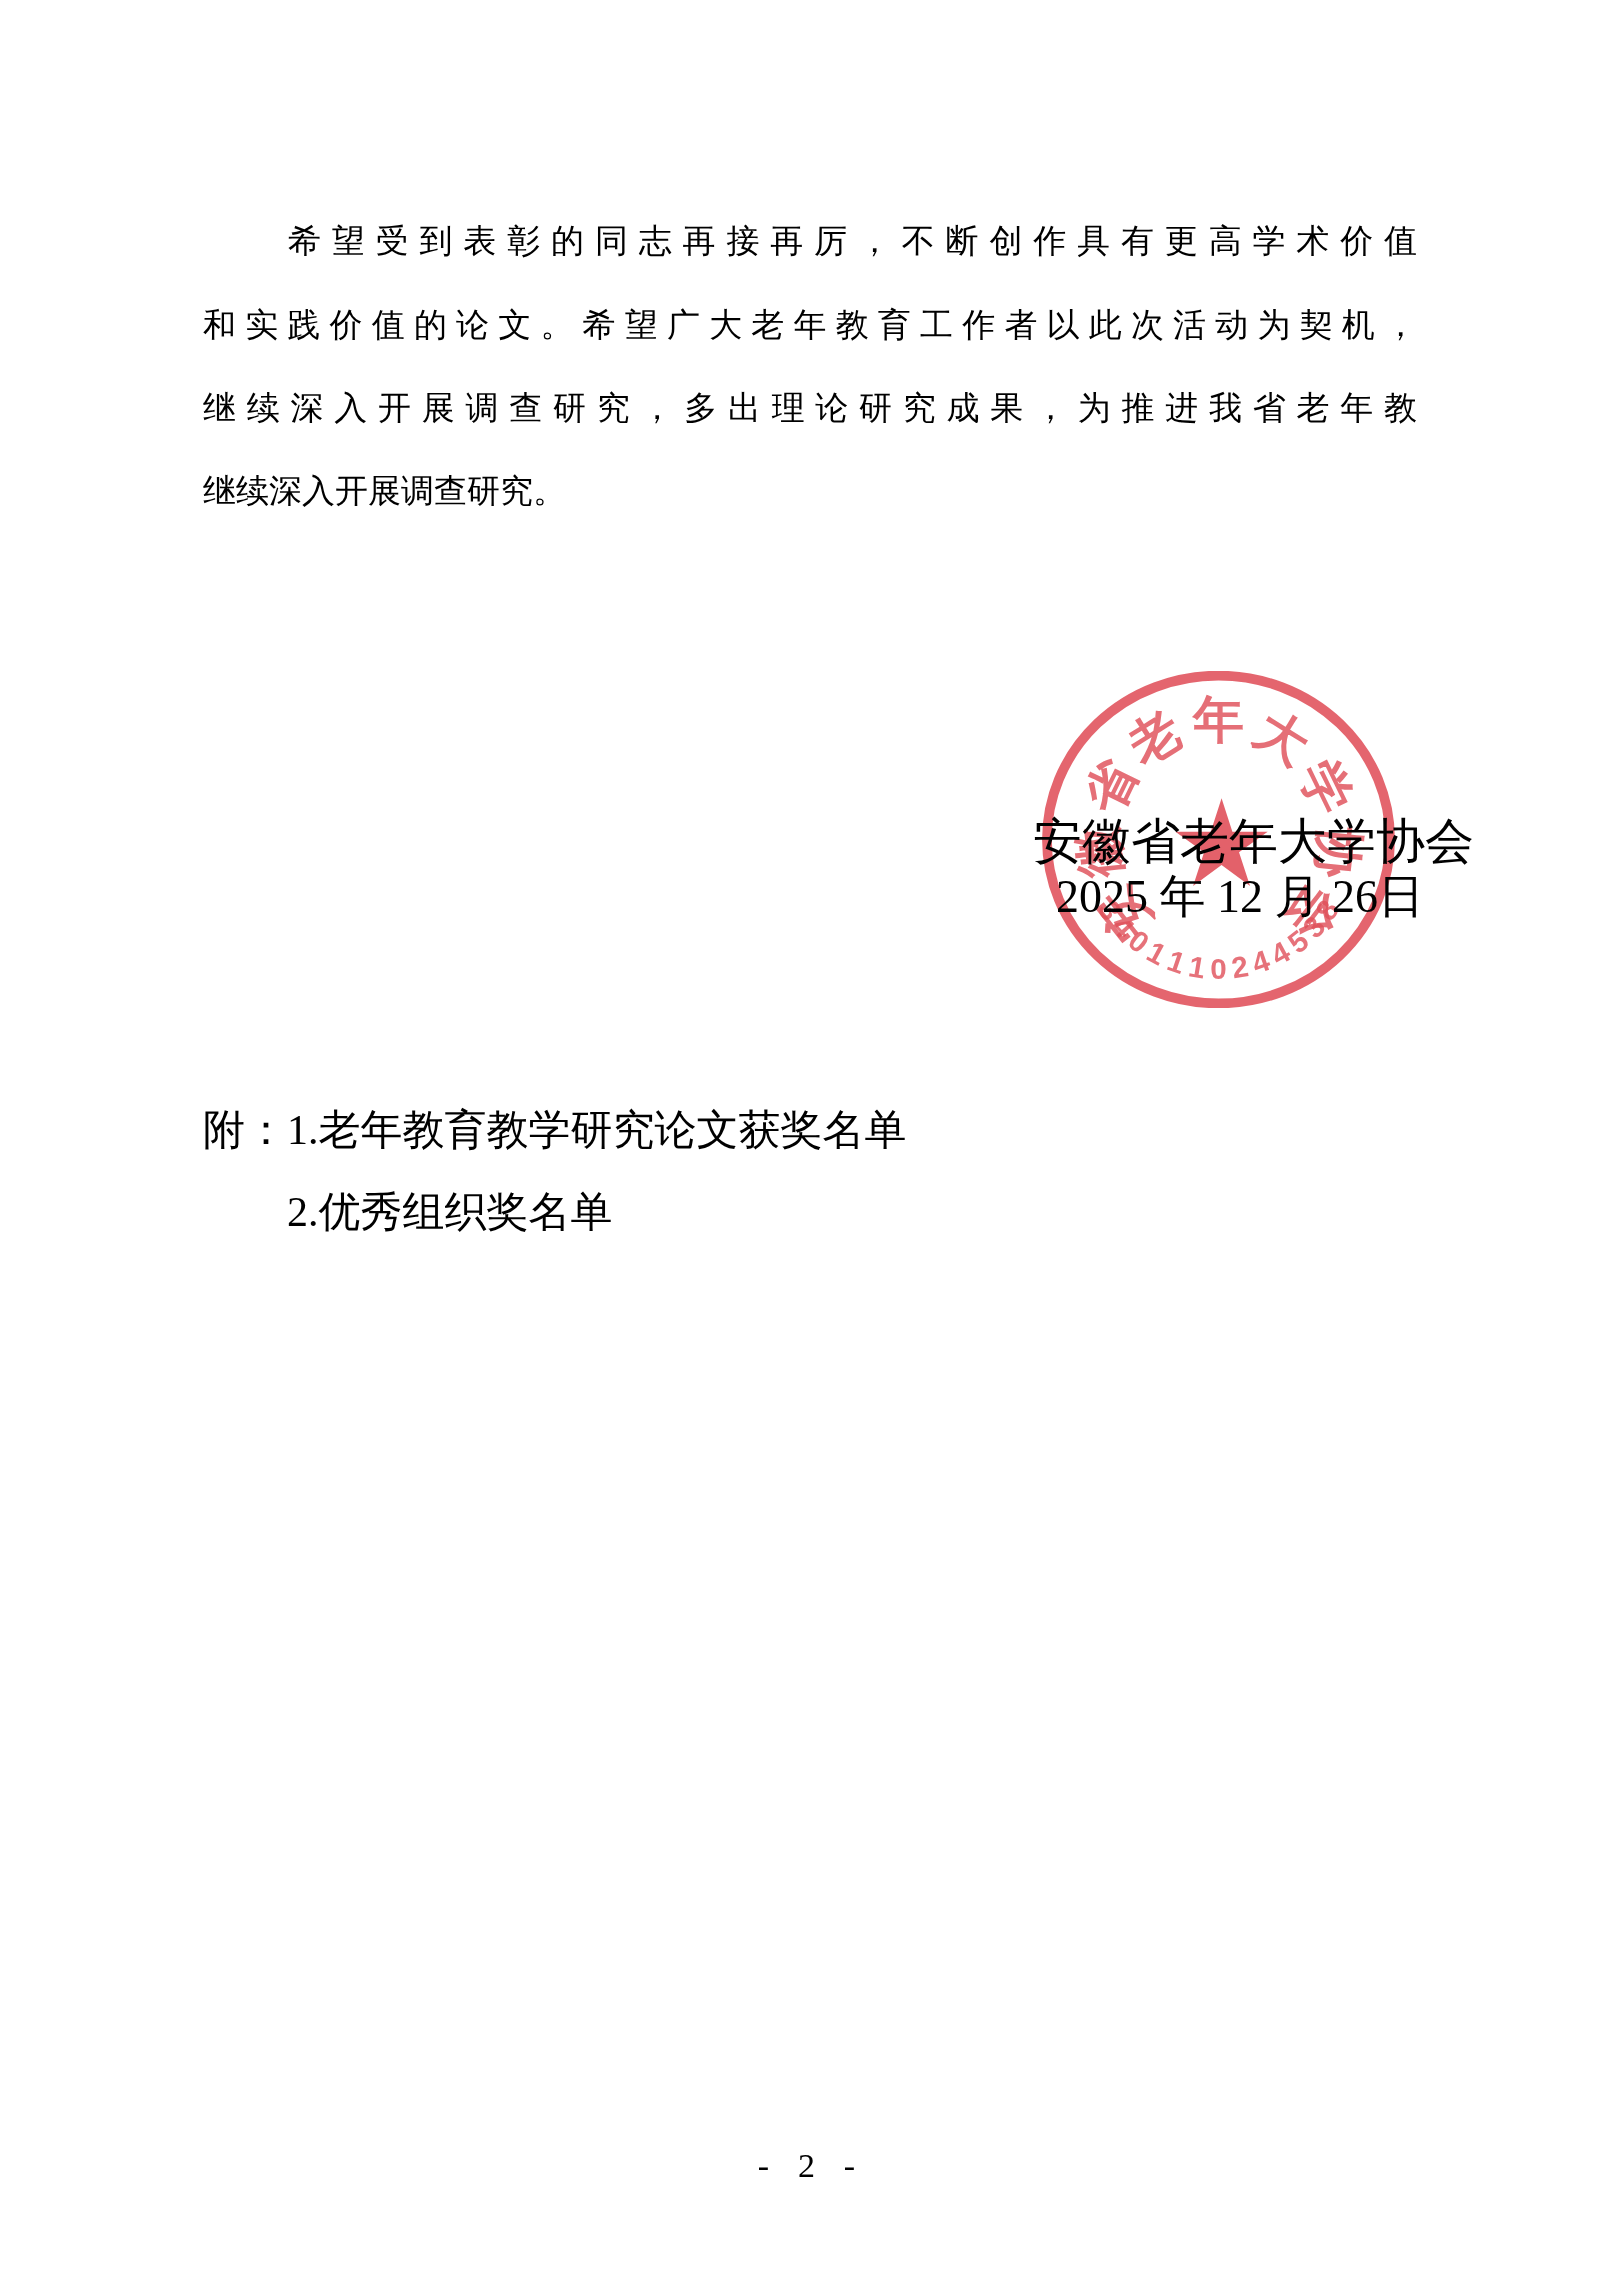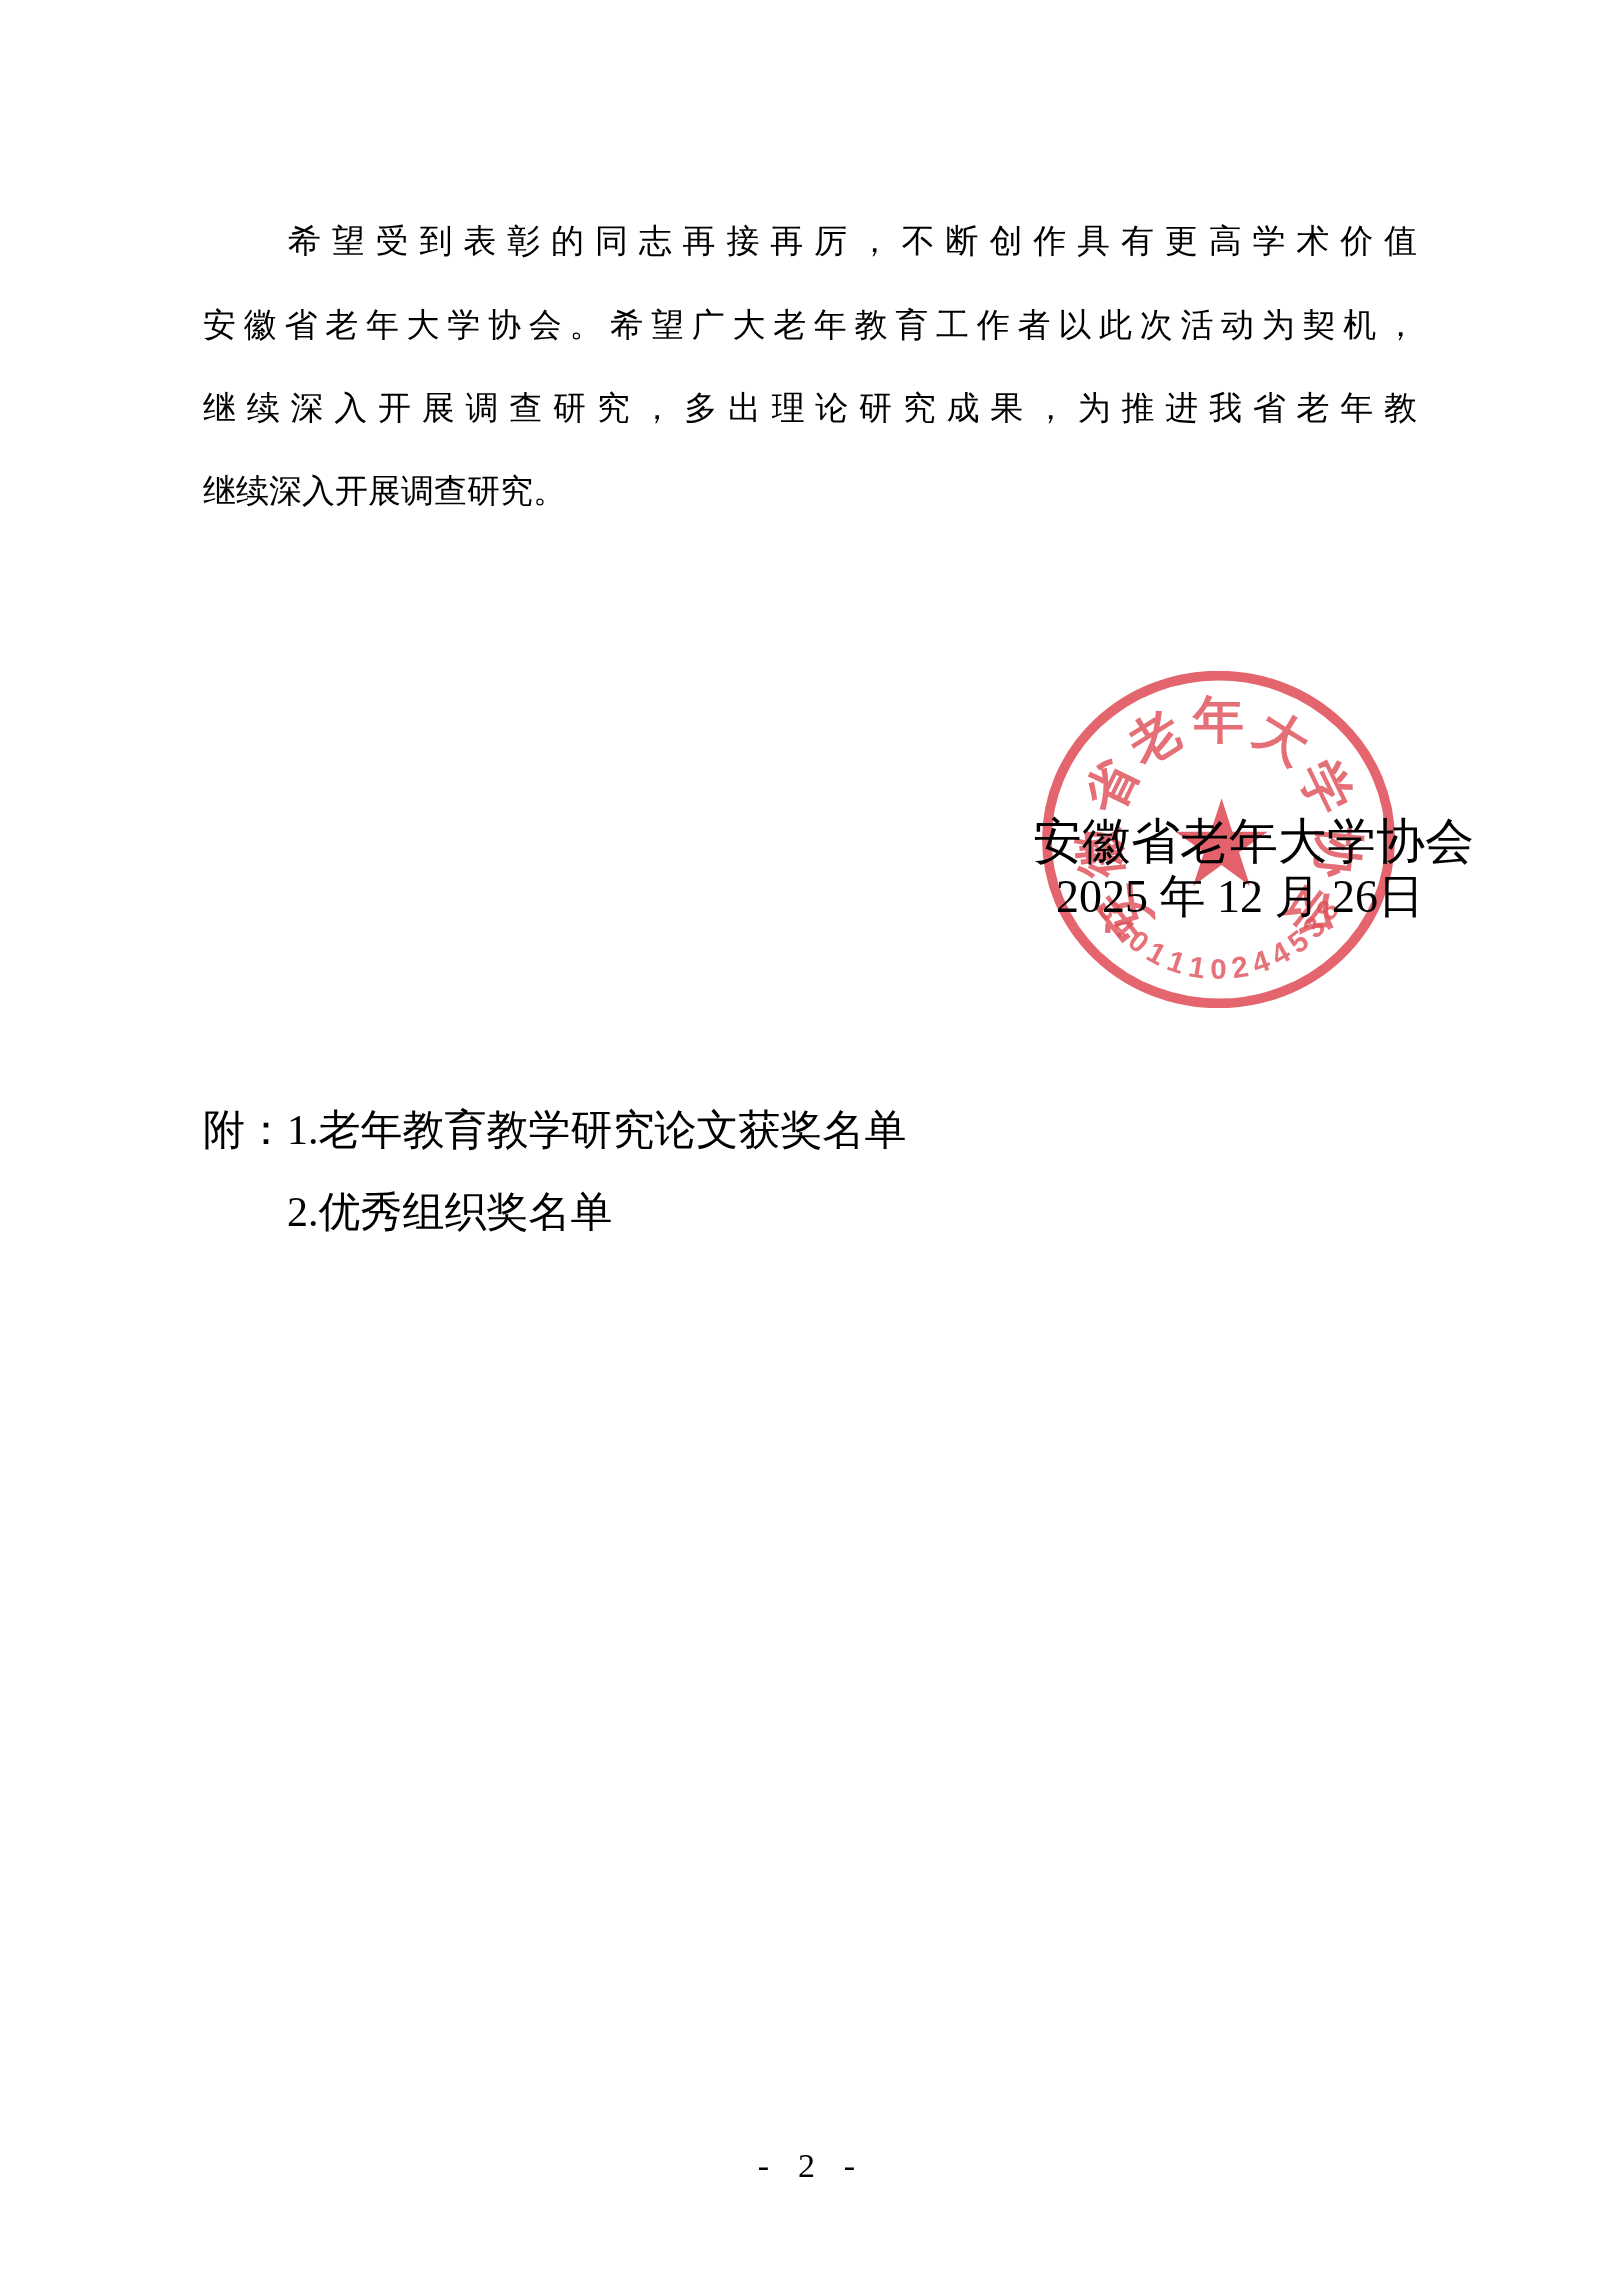--- a/index.html
+++ b/index.html
@@ -133,21 +133,21 @@
         <text class="seal-digit" transform="translate(500.8 529.4) rotate(-38.0)">5</text>
         <text class="seal-digit" transform="translate(531.5 500.9) rotate(-47.5)">3</text>
         <text class="seal-digit" transform="translate(557.2 467.8) rotate(-57.0)">8</text>
       </g>
   </svg>
 
   <div class="textlayer">
 
     <div>
       <div class="bodyline indent l1">希望受到表彰的同志再接再厉，不断创作具有更高学术价值</div>
-      <div class="bodyline l2">安徽省老年大学协会。希望广大老年教育工作者以此次活动为契机，</div>
+      <div class="bodyline l2">和实践价值的论文。希望广大老年教育工作者以此次活动为契机，</div>
       <div class="bodyline l3">继续深入开展调查研究，多出理论研究成果，为推进我省老年教</div>
       <div class="bodyline no-just l4">继续深入开展调查研究。</div>
     </div>
 
     <div class="signature">安徽省老年大学协会</div>
     <div class="sign-date">2025 年 12 月 26日</div>
 
     <div>
       <div class="att-line att1">
         <span>附：</span><span>1.老年教育教学研究论文获奖名单</span>

